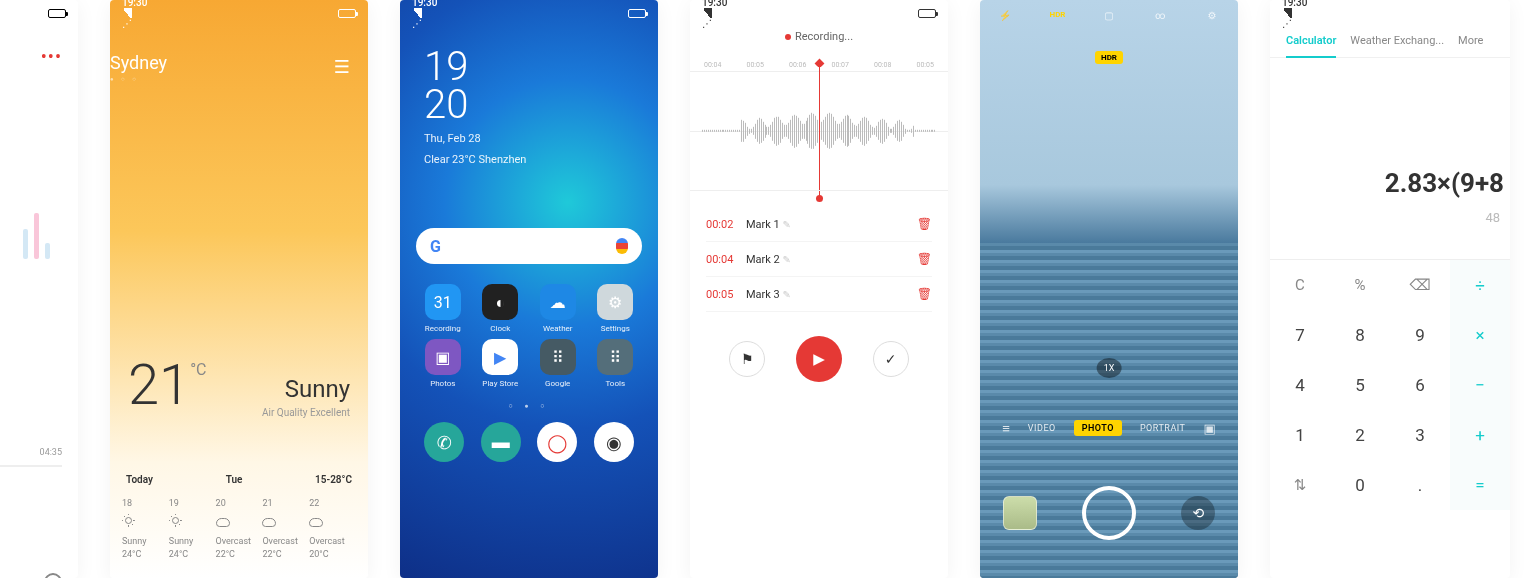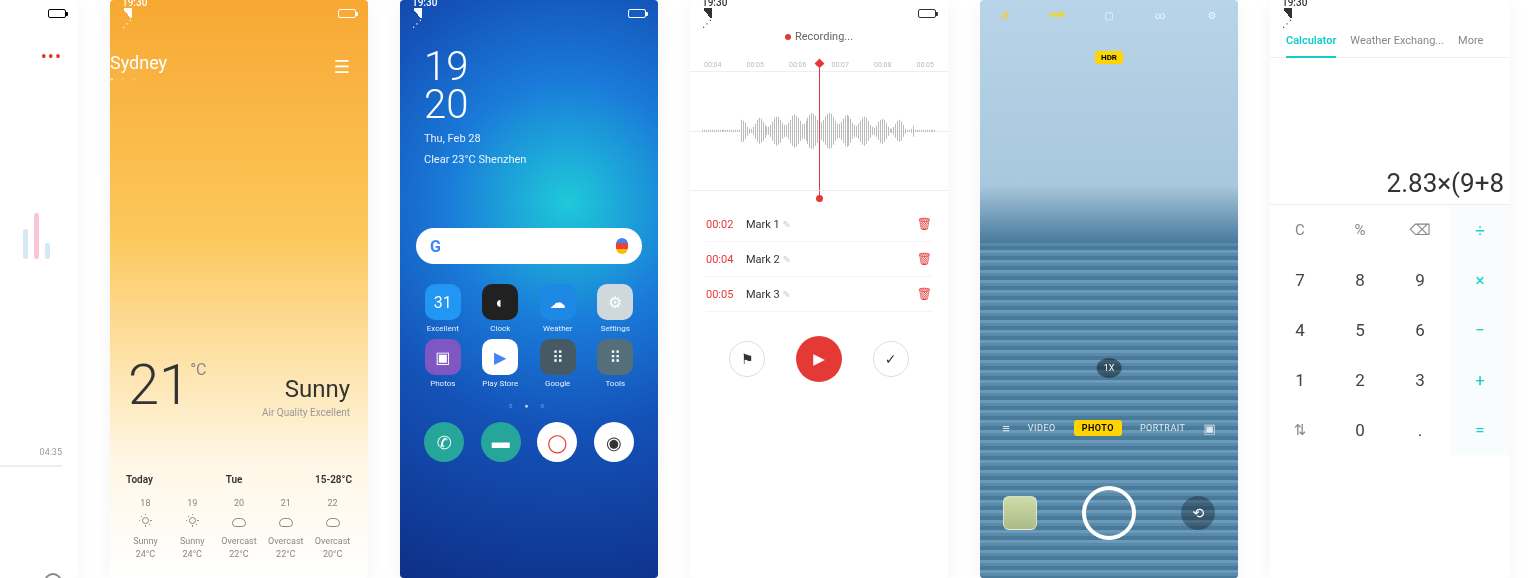--- a/index.html
+++ b/index.html
@@ -37,21 +37,21 @@
 .p1 .menu{position:absolute;right:18px;top:34px;font-size:18px}
 .p1 .tempwrap{position:absolute;left:18px;right:18px;bottom:160px;display:flex;justify-content:space-between;align-items:flex-end;color:#333}
 .p1 .temp{display:flex;align-items:flex-start}
 .p1 .temp b{font-size:56px;font-weight:300}
 .p1 .temp .unit{font-size:16px;padding-top:8px;color:#888}
 .p1 .cond{text-align:right}
 .p1 .cond b{font-size:24px;font-weight:400;color:#333}
 .p1 .cond small{display:block;font-size:10px;color:#999;margin-top:4px}
 .p1 .forecast{position:absolute;left:12px;right:12px;bottom:16px;color:#666}
 .p1 .fhead{display:flex;justify-content:space-between;font-size:10px;font-weight:600;color:#333;padding:0 4px 10px}
-.p1 .days{display:flex;justify-content:space-between;text-align:center}
+.p1 .days{display:flex;justify-content:space-between;}
 .p1 .day{flex:1;font-size:9px;color:#888}
 .p1 .day div{margin:3px 0}
 .p1 .day .wi{font-size:14px;color:#666;margin:6px 0}
 .p1 .day .sun{display:inline-block;width:13px;height:13px;position:relative}
 .p1 .day .sun:before{content:"";position:absolute;inset:3px;border:1px solid #888;border-radius:50%}
 .p1 .day .sun:after{content:"";position:absolute;inset:0;background:repeating-conic-gradient(#888 0 2deg,transparent 2deg 45deg);border-radius:50%;-webkit-mask:radial-gradient(circle,transparent 5px,#000 5px)}
 .p1 .day .cloud{display:inline-block;width:14px;height:9px;border:1px solid #888;border-radius:6px 6px 4px 4px}
 
 
 .p2{background:radial-gradient(circle at 65% 35%,#1fc9d9 0%,#1a7ad9 30%,#1452b8 55%,#0e2f87 100%);color:#fff}
@@ -111,21 +111,21 @@
 .p4 .modes .mbtn{color:rgba(255,255,255,.8);font-size:13px}
 .p4 .bottom{position:absolute;bottom:38px;left:0;right:0;display:flex;justify-content:space-around;align-items:center}
 .p4 .thumb{width:34px;height:34px;border-radius:6px;background:linear-gradient(#cda,#ab8);border:1px solid rgba(255,255,255,.5)}
 .p4 .shutter{width:54px;height:54px;border:4px solid #fff;border-radius:50%;background:transparent}
 .p4 .flip{width:34px;height:34px;border-radius:50%;background:rgba(0,0,0,.3);display:flex;align-items:center;justify-content:center;font-size:14px}
 
 
 .p5{background:#fff;color:#333}
 .p5 .tabs{display:flex;gap:14px;padding:12px 16px 10px;font-size:11px;color:#888;border-bottom:1px solid #f0f0f0}
 .p5 .tabs .act{color:#14cccc;font-weight:600;border-bottom:2px solid #14cccc;padding-bottom:8px;margin-bottom:-11px}
-.p5 .disp{text-align:right;padding:110px 6px 6px;font-size:26px;font-weight:400;white-space:nowrap;overflow:hidden}
+.p5 .disp{text-align:right;padding:110px 6px 6px;font-size:26px;font-weight:700;white-space:nowrap;overflow:hidden}
 .p5 .res{text-align:right;padding:6px 10px 34px;color:#bbb;font-size:13px}
 .p5 .keys{border-top:1px solid #eee}
 .p5 .kr{display:flex}
 .p5 .k{flex:1;height:50px;display:flex;align-items:center;justify-content:center;font-size:17px;color:#444}
 .p5 .k.op{color:#14cccc}
 .p5 .k.fn{color:#888;font-size:15px}
 .p5 .col4{background:#f8fcfc}
 </style>
 </head>
 <body>
@@ -227,21 +227,21 @@
     <div class="sub">Thu, Feb 28</div>
     <div class="sub">Clear 23°C   Shenzhen</div>
   </div>
   <div class="search">
     <span class="glogo"><span>G</span></span>
     <span class="mic"></span>
   </div>
   <div class="grid" id="apps2">
         <div class="app">
           <div class="ai" style="background:#2196f3;color:#fff">31</div>
-          <div>Excellent</div>
+          <div>Recording</div>
         </div>
         <div class="app">
           <div class="ai" style="background:#212121;color:#fff">◐</div>
           <div>Clock</div>
         </div>
         <div class="app">
           <div class="ai" style="background:#1e88e5;color:#fff">☁</div>
           <div>Weather</div>
         </div>
         <div class="app">
@@ -467,20 +467,21 @@
   <div class="status">
         <span><span>19:30</span> <span class="sig"></span> ⋰</span>
         <span></span>
       </div>
   <div class="tabs">
     <span class="act">Calculator</span>
     <span>Weather Exchang...</span>
     <span>More</span>
   </div>
   <div class="disp">2.83×(9+8</div>
+  <div class="res">48</div>
   <div class="keys" id="keys5">
         <div class="kr">
           <div class="k fn">C</div>
           <div class="k fn">%</div>
           <div class="k fn">⌫</div>
           <div class="k op col4">÷</div>
         </div>
         <div class="kr">
           <div class="k">7</div>
           <div class="k">8</div>

